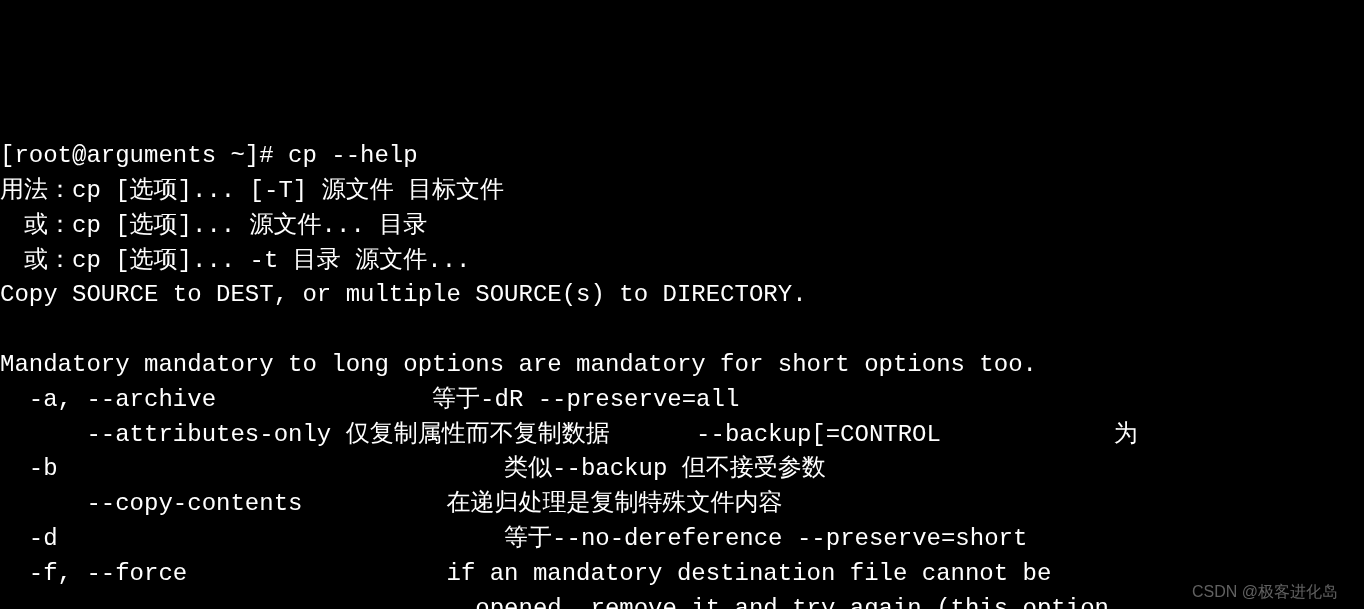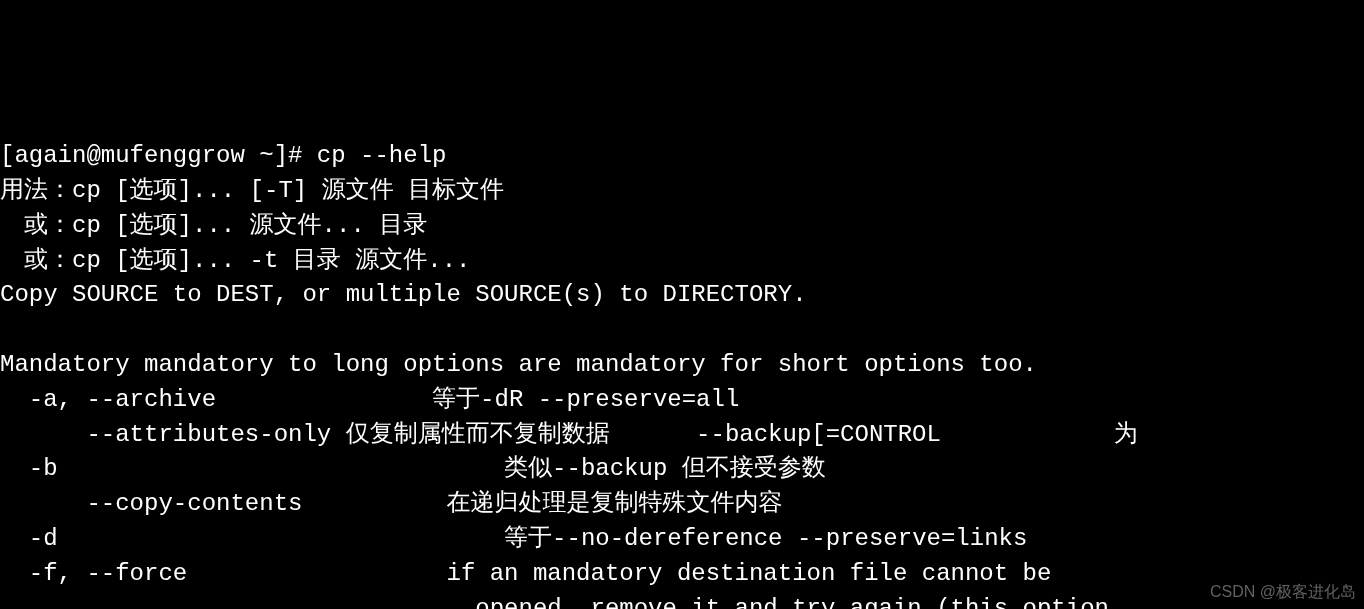--- a/index.html
+++ b/index.html
@@ -19,44 +19,44 @@
       overflow: hidden;
       white-space: pre;
       position: relative;
     }
     .terminal {
       white-space: pre;
     }
     .watermark {
       position: absolute;
       bottom: 6px;
-      right: 8px;
+      right: 26px;
       color: #8a8a8a;
       font-size: 16px;
       font-family: Arial, sans-serif;
       opacity: 0.7;
     }
   </style>
 </head>
 <body>
 
 
 
-<div class="terminal"><span>[again@mufenggrow ~]# cp --help</span>
+<div class="terminal"><span>[root@arguments ~]# cp --help</span>
 <span>用法：cp [选项]... [-T] 源文件 目标文件</span>
 <span>　或：cp [选项]... 源文件... 目录</span>
 <span>　或：cp [选项]... -t 目录 源文件...</span>
 <span>Copy SOURCE to DEST, or multiple SOURCE(s) to DIRECTORY.</span>
 <span></span>
 <span>Mandatory mandatory to long options are mandatory for short options too.</span>
 <span>  -a, --archive               等于-dR --preserve=all</span>
 <span>      --attributes-only 仅复制属性而不复制数据      --backup[=CONTROL            为</span>
 <span>  -b                               类似--backup 但不接受参数</span>
 <span>      --copy-contents          在递归处理是复制特殊文件内容</span>
-<span>  -d                               等于--no-dereference --preserve=links</span>
+<span>  -d                               等于--no-dereference --preserve=short</span>
 <span>  -f, --force                  if an mandatory destination file cannot be</span>
 <span>                                 opened, remove it and try again (this option</span>
 
 
 </div>
 
 <div class="watermark">CSDN @极客进化岛</div>
 
 
 

